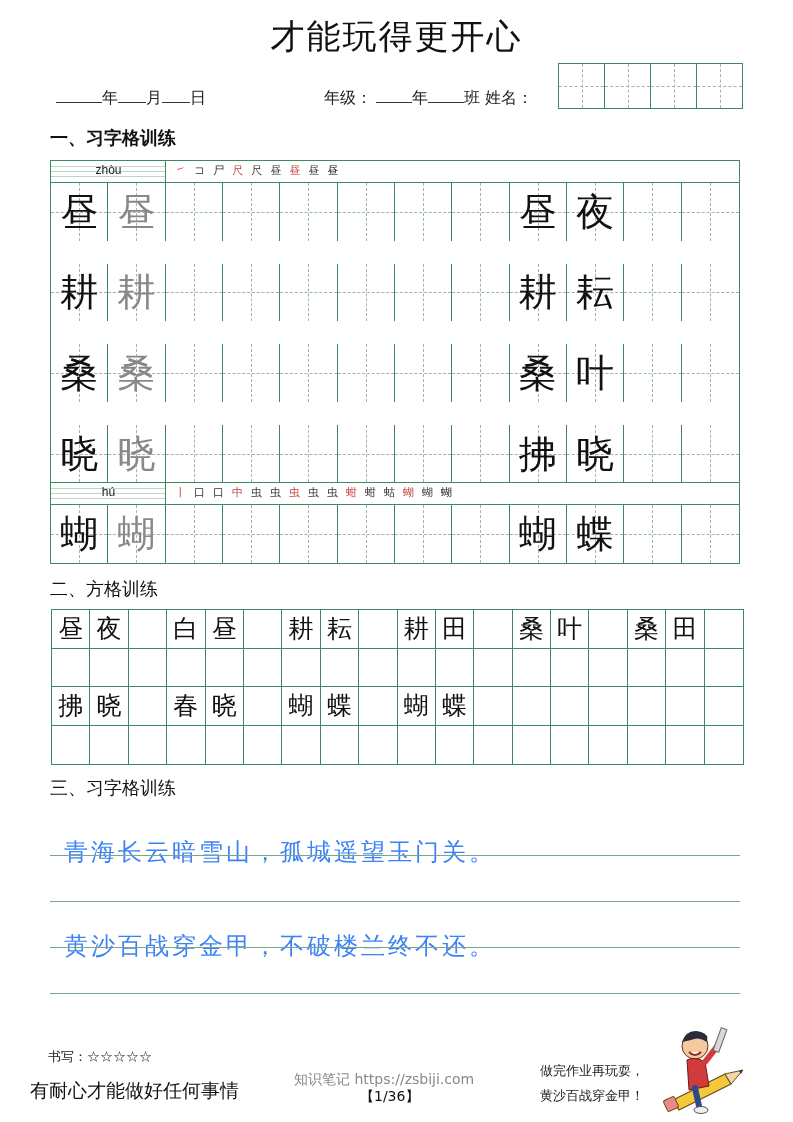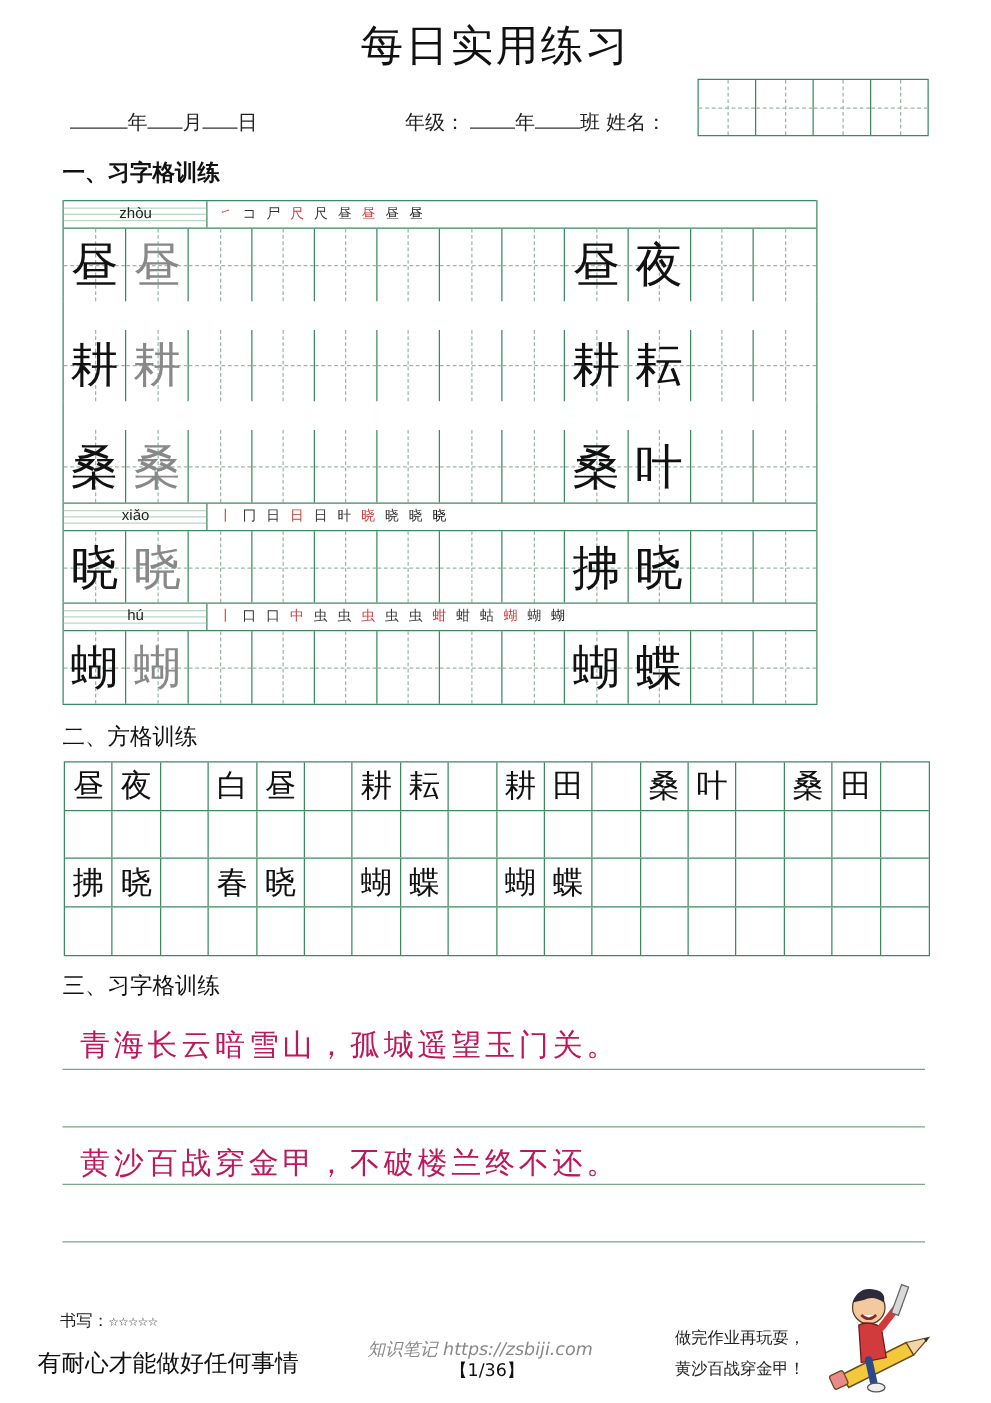--- a/index.html
+++ b/index.html
@@ -10,21 +10,21 @@
   .hdr-line { top:88px; font-size:16px; color:#222; white-space:nowrap; font-family:"DejaVu Serif", serif; }
   .blank { display:inline-block; border-bottom:1px solid #333; height:14px; vertical-align:baseline; }
   .section-title { font-size:18px; color:#111; }
   
   .name-grid { left:558px; top:63px; width:185px; height:46px; display:flex; border:1.5px solid #3d8a62; box-sizing:border-box; }
   .name-cell { flex:1; position:relative; border-right:1.5px solid #3d8a62; }
   .name-cell:last-child { border-right:none; }
   .dash-v { position:absolute; left:50%; top:0; bottom:0; border-left:1px dashed #9bb8a6; }
   .dash-h { position:absolute; top:50%; left:0; right:0; border-top:1px dashed #9bb8a6; }
   
-  .practice { left:50px; top:160px; width:604px; }
+  .practice { left:50px; top:160px; width:690px; }
   .prow { position:relative; height:80.6px; border-left:1.5px solid #3d8a62; border-right:1.5px solid #3d8a62; box-sizing:border-box; }
   .pinyin-band { position:absolute; left:0; right:0; top:0; height:23px; border-top:1.5px solid #3d8a62; border-bottom:1.5px solid #3d8a62; box-sizing:border-box; }
   .pinyin-box { position:absolute; left:0; top:0; width:115px; height:100%; border-right:1.5px solid #3d8a62; box-sizing:border-box; }
   .staff { position:absolute; left:0; right:0; border-top:1px solid #bcd6c6; }
   .pinyin-text { position:absolute; left:0; width:115px; top:2px; text-align:center; font-size:12px; color:#222; font-family:"Liberation Sans", sans-serif; }
   .strokes { position:absolute; left:124px; top:2px; font-size:11px; color:#333; letter-spacing:0px; white-space:nowrap; font-family:"DejaVu Serif", serif; }
   .strokes span { display:inline-block; margin-right:8px; }
   .strokes span.last { color:#111; }
   .strokes span.red { color:#c83b3b; }
   .cells { position:absolute; left:0; right:0; top:23px; bottom:0; display:flex; }
@@ -34,33 +34,33 @@
   .cell .ch.trace { color:#888; }
   .practice-bottom { border-top:1.5px solid #3d8a62; }
   
   .fangge { left:51px; top:609px; width:693px; border:1.5px solid #3d8a62; box-sizing:border-box; }
   .frow { display:flex; height:38.5px; border-bottom:1.5px solid #3d8a62; box-sizing:border-box; }
   .frow:last-child { border-bottom:none; }
   .fcell { width:38.5px; height:100%; border-right:1.5px solid #3d8a62; box-sizing:border-box; text-align:center; line-height:37px; font-size:25px; font-family:"DejaVu Serif", serif; color:#111; }
   .fcell:last-child { border-right:none; }
   
   .zline { left:50px; width:690px; border-top:1.5px solid #7aa58a; }
-  .poem { left:64px; font-size:24px; font-family:"DejaVu Serif", serif; color:#be185d; letter-spacing:3px; white-space:nowrap; }
+  .poem { left:64px; font-size:24px; font-family:"DejaVu Serif", serif; color:#3b82f6; letter-spacing:3px; white-space:nowrap;margin-top:16px; }
   
-  .rating { left:48px; top:1048px; font-size:13px; color:#222; font-family:Liberation Mono, monospace;text-align:center; }
+  .rating { left:48px; top:1048px; font-size:13px; color:#222; font-family:Liberation Sans, sans-serif;text-align:center; }
   .motto { left:30px; top:1078px; font-size:19px; color:#111; }
-  .site { left:294px; top:1071px; font-size:14px; color:#888;font-style:italic; }
+  .site { left:294px; top:1071px; font-size:14px; color:#888; }
   .page { left:360px; top:1088px; font-size:14px; color:#111; }
   .encourage { left:540px; top:1058px; font-size:13px; color:#222; font-family:"DejaVu Serif", serif; line-height:25px; }
   .mascot { left:655px; top:1022px; width:95px; height:95px; }
 </style>
 </head>
 <body>
 
-<div class="abs title">每日实用练习</div>
+<div class="abs title">才能玩得更开心</div>
 
 <div class="abs hdr-line" style="left:56px;">
   <span class="blank" style="width:46px;"></span><span>年</span><span class="blank" style="width:28px;"></span><span>月</span><span class="blank" style="width:28px;"></span><span>日</span>
 </div>
 <div class="abs hdr-line" style="left:324px;">
   <span>年级：</span><span class="blank" style="width:36px;margin-left:4px;"></span><span>年</span><span class="blank" style="width:36px;"></span><span>班</span>
   <span>姓名：</span>
 </div>
 <div class="abs name-grid">
   <div class="name-cell">
@@ -255,29 +255,20 @@
           <div class="dash-v"></div>
           <div class="dash-h"></div>
         </div>
         <div class="cell">
           <div class="dash-v"></div>
           <div class="dash-h"></div>
         </div>
       </div>
     </div>
     <div class="prow">
-      <div class="pinyin-band">
-        <div class="pinyin-box">
-          <div class="staff" style="top: 5px;"></div>
-          <div class="staff" style="top: 10px;"></div>
-          <div class="staff" style="top: 15px;"></div>
-          <div class="pinyin-text">xiǎo</div>
-        </div>
-        <div class="strokes"><span class="red">丨</span><span>冂</span><span>日</span><span class="red">日</span><span>日</span><span>旪</span><span class="red">晓</span><span>晓</span><span>晓</span><span class="last">晓</span></div>
-      </div>
       <div class="cells">
         <div class="cell">
           <div class="dash-v"></div>
           <div class="dash-h"></div>
           <div class="ch">晓</div>
         </div>
         <div class="cell">
           <div class="dash-v"></div>
           <div class="dash-h"></div>
           <div class="ch trace">晓</div>

